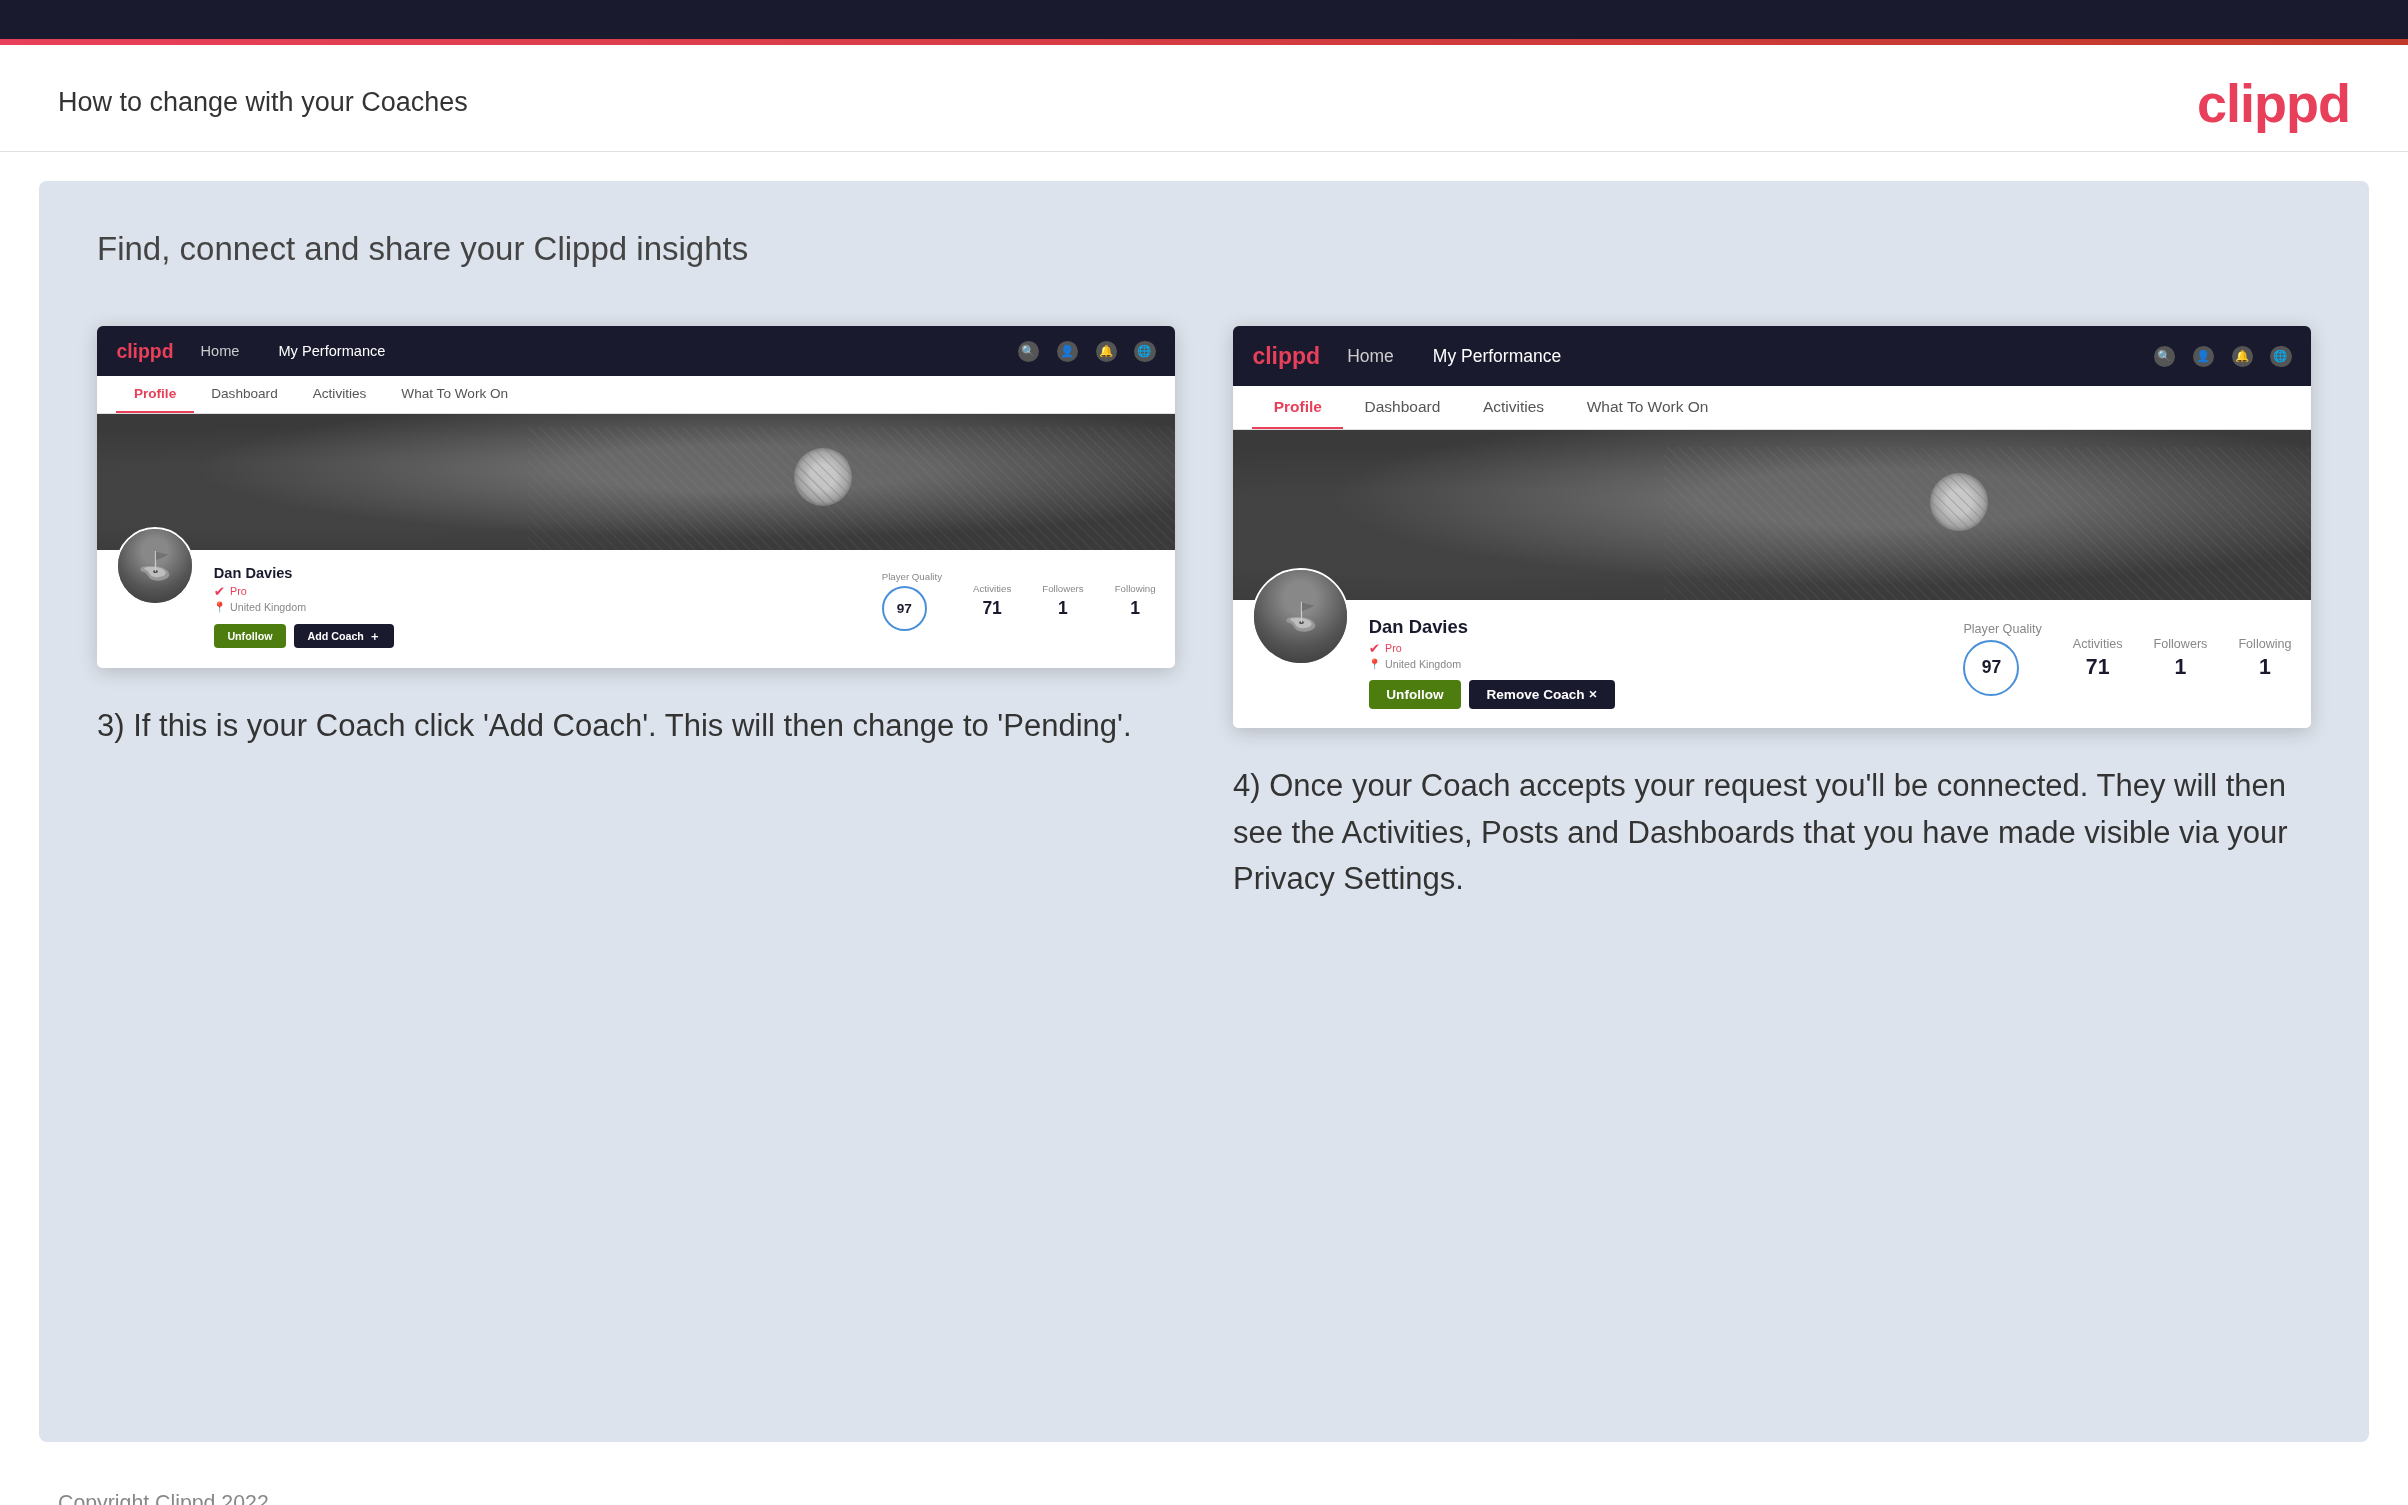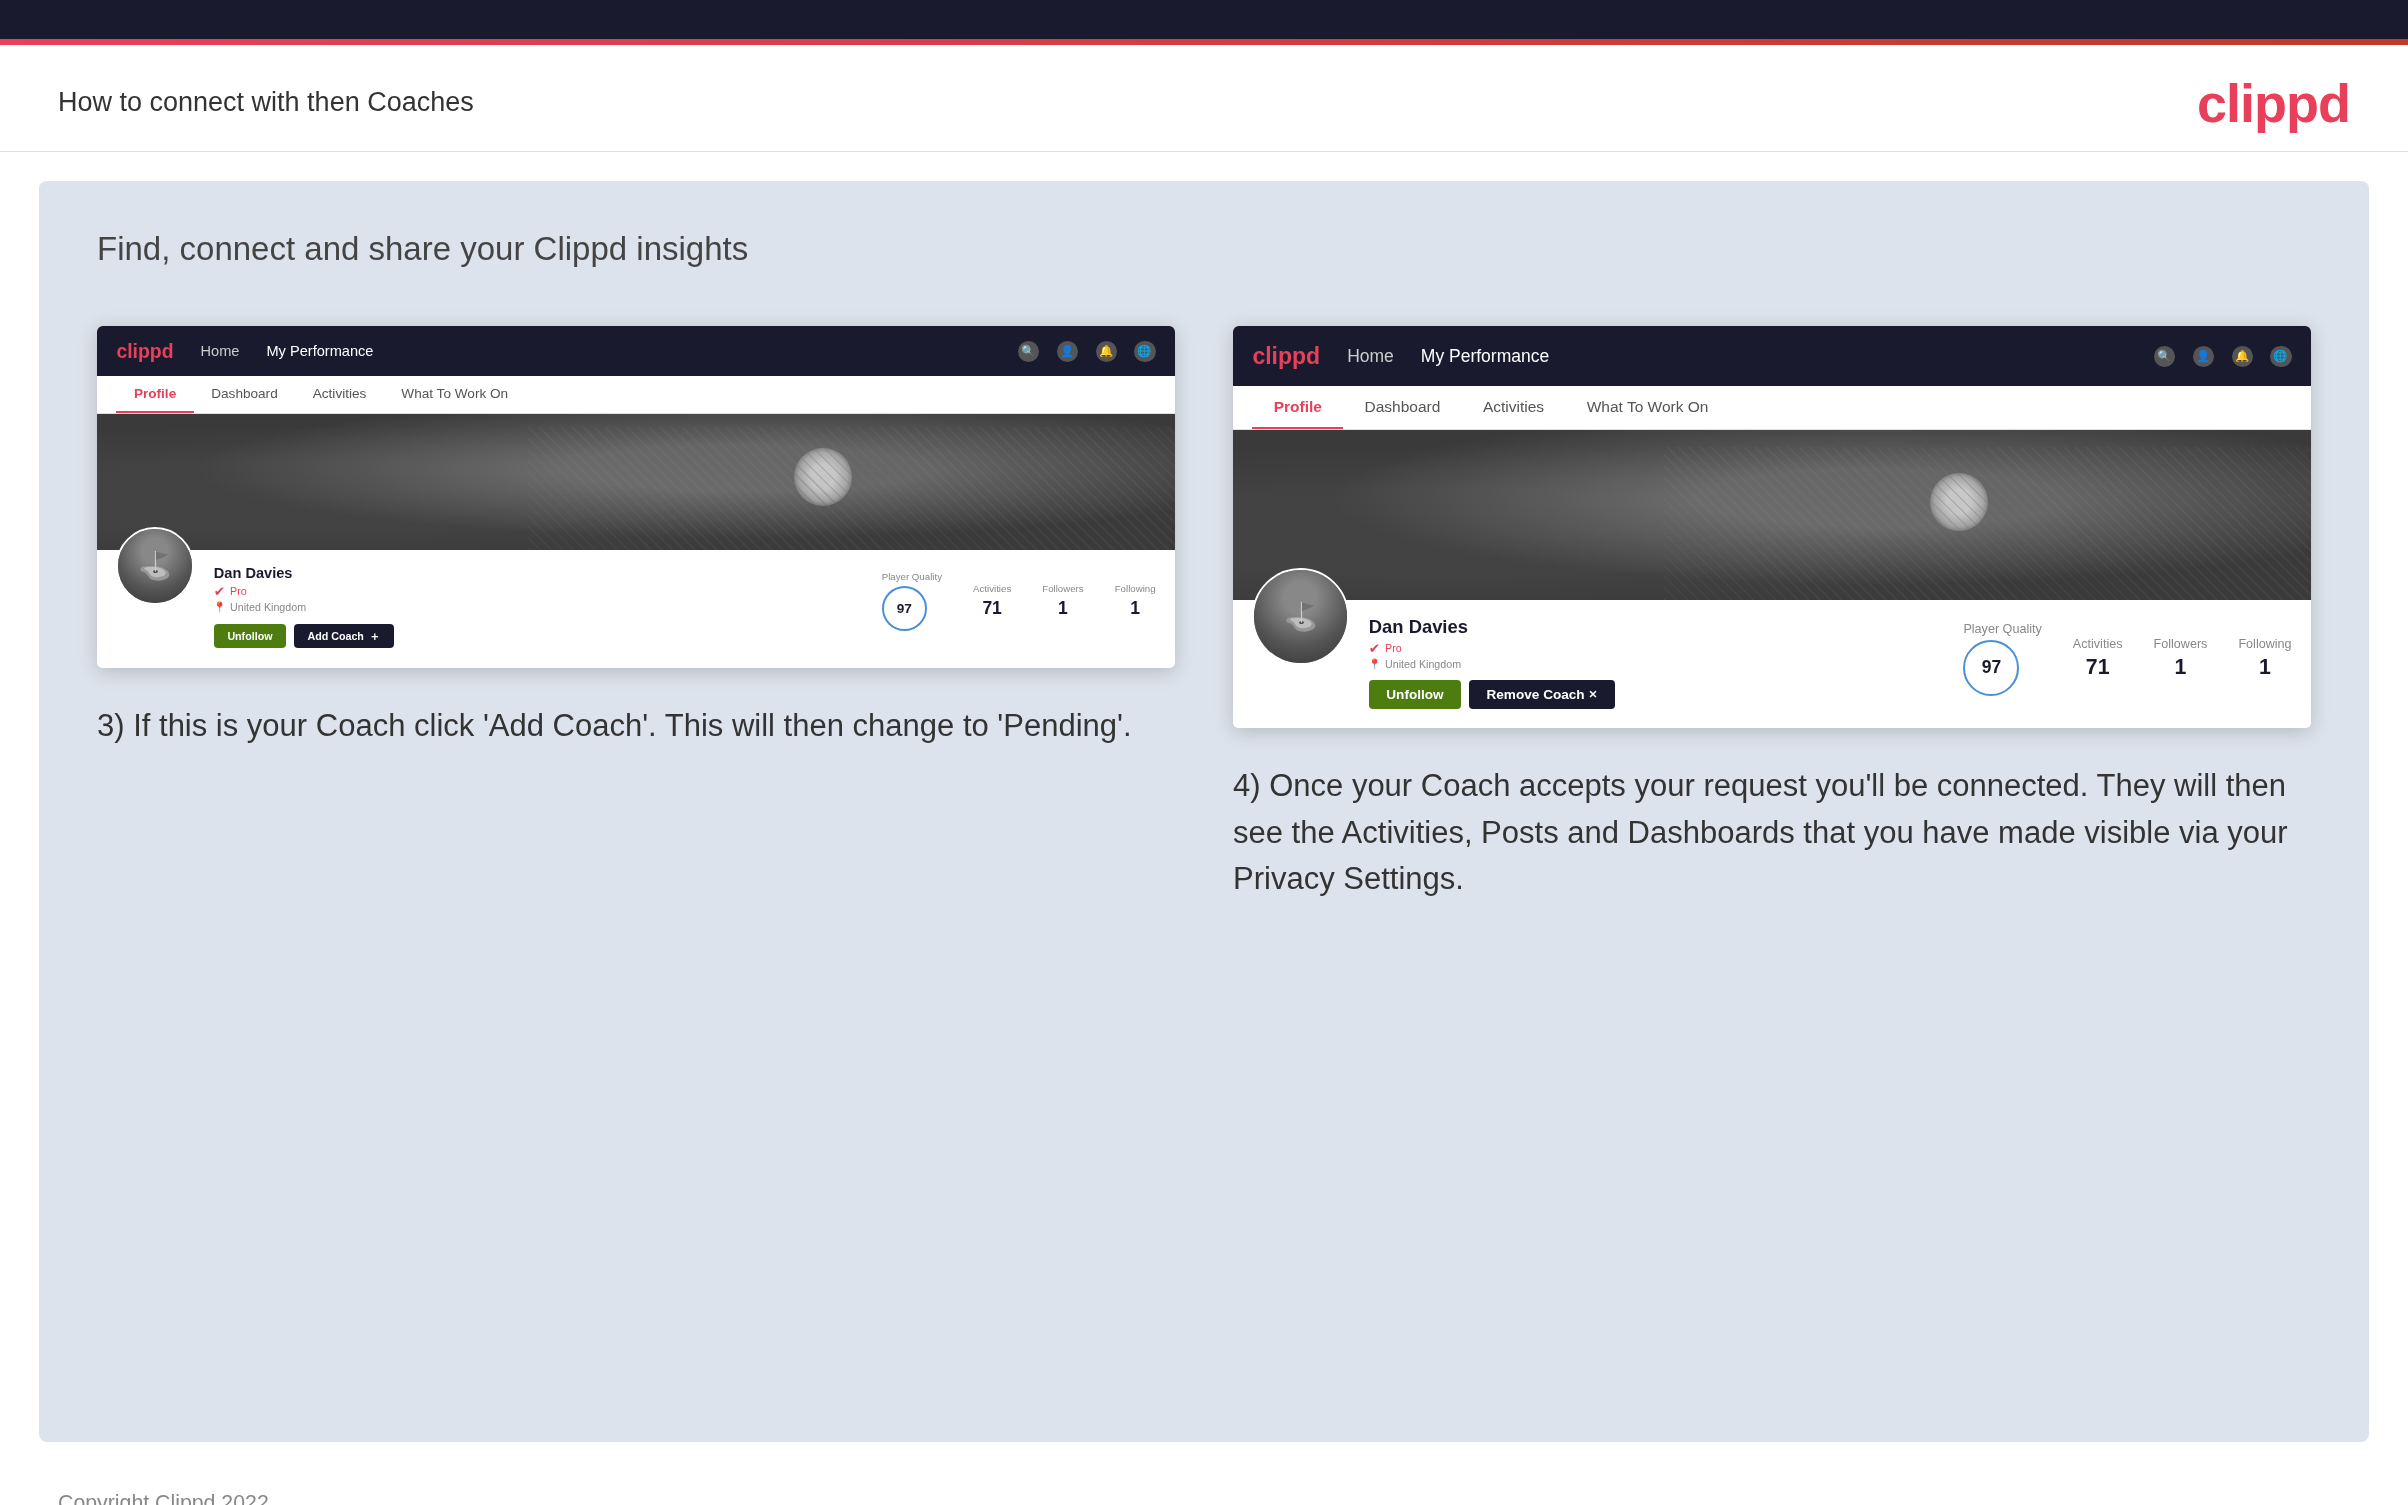--- a/index.html
+++ b/index.html
@@ -84,20 +84,21 @@
       font-size: 19.4px;
       font-weight: 700;
       color: #e8405a;
     }
     .mockup-nav-item {
       color: #ccc;
       font-size: 14.6px;
     }
     .mockup-nav-item.active {
       color: #fff;
+      margin-left: 12px;
     }
     .mockup-nav-icons {
       margin-left: auto;
       display: flex;
       gap: 17.5px;
       align-items: center;
     }
     .mockup-nav-icon {
       width: 21.3px;
       height: 21.3px;
@@ -354,21 +355,21 @@
       font-size: 10.7px;
     }
   </style>
 </head>
 <body>
 
 <div class="top-bar"></div>
 <div class="accent-bar"></div>
 
 <div class="header">
-  <span class="header-title">How to connect with then Coaches</span>
+  <span class="header-title">How to change with your Coaches</span>
   <span class="logo-text">clippd</span>
 </div>
 
 <div class="main-content">
   <div class="main-subtitle">Find, connect and share your Clippd insights</div>
 
   <div class="screenshots-row">
 
     <div class="screenshot-col">
       <div class="mockup">

